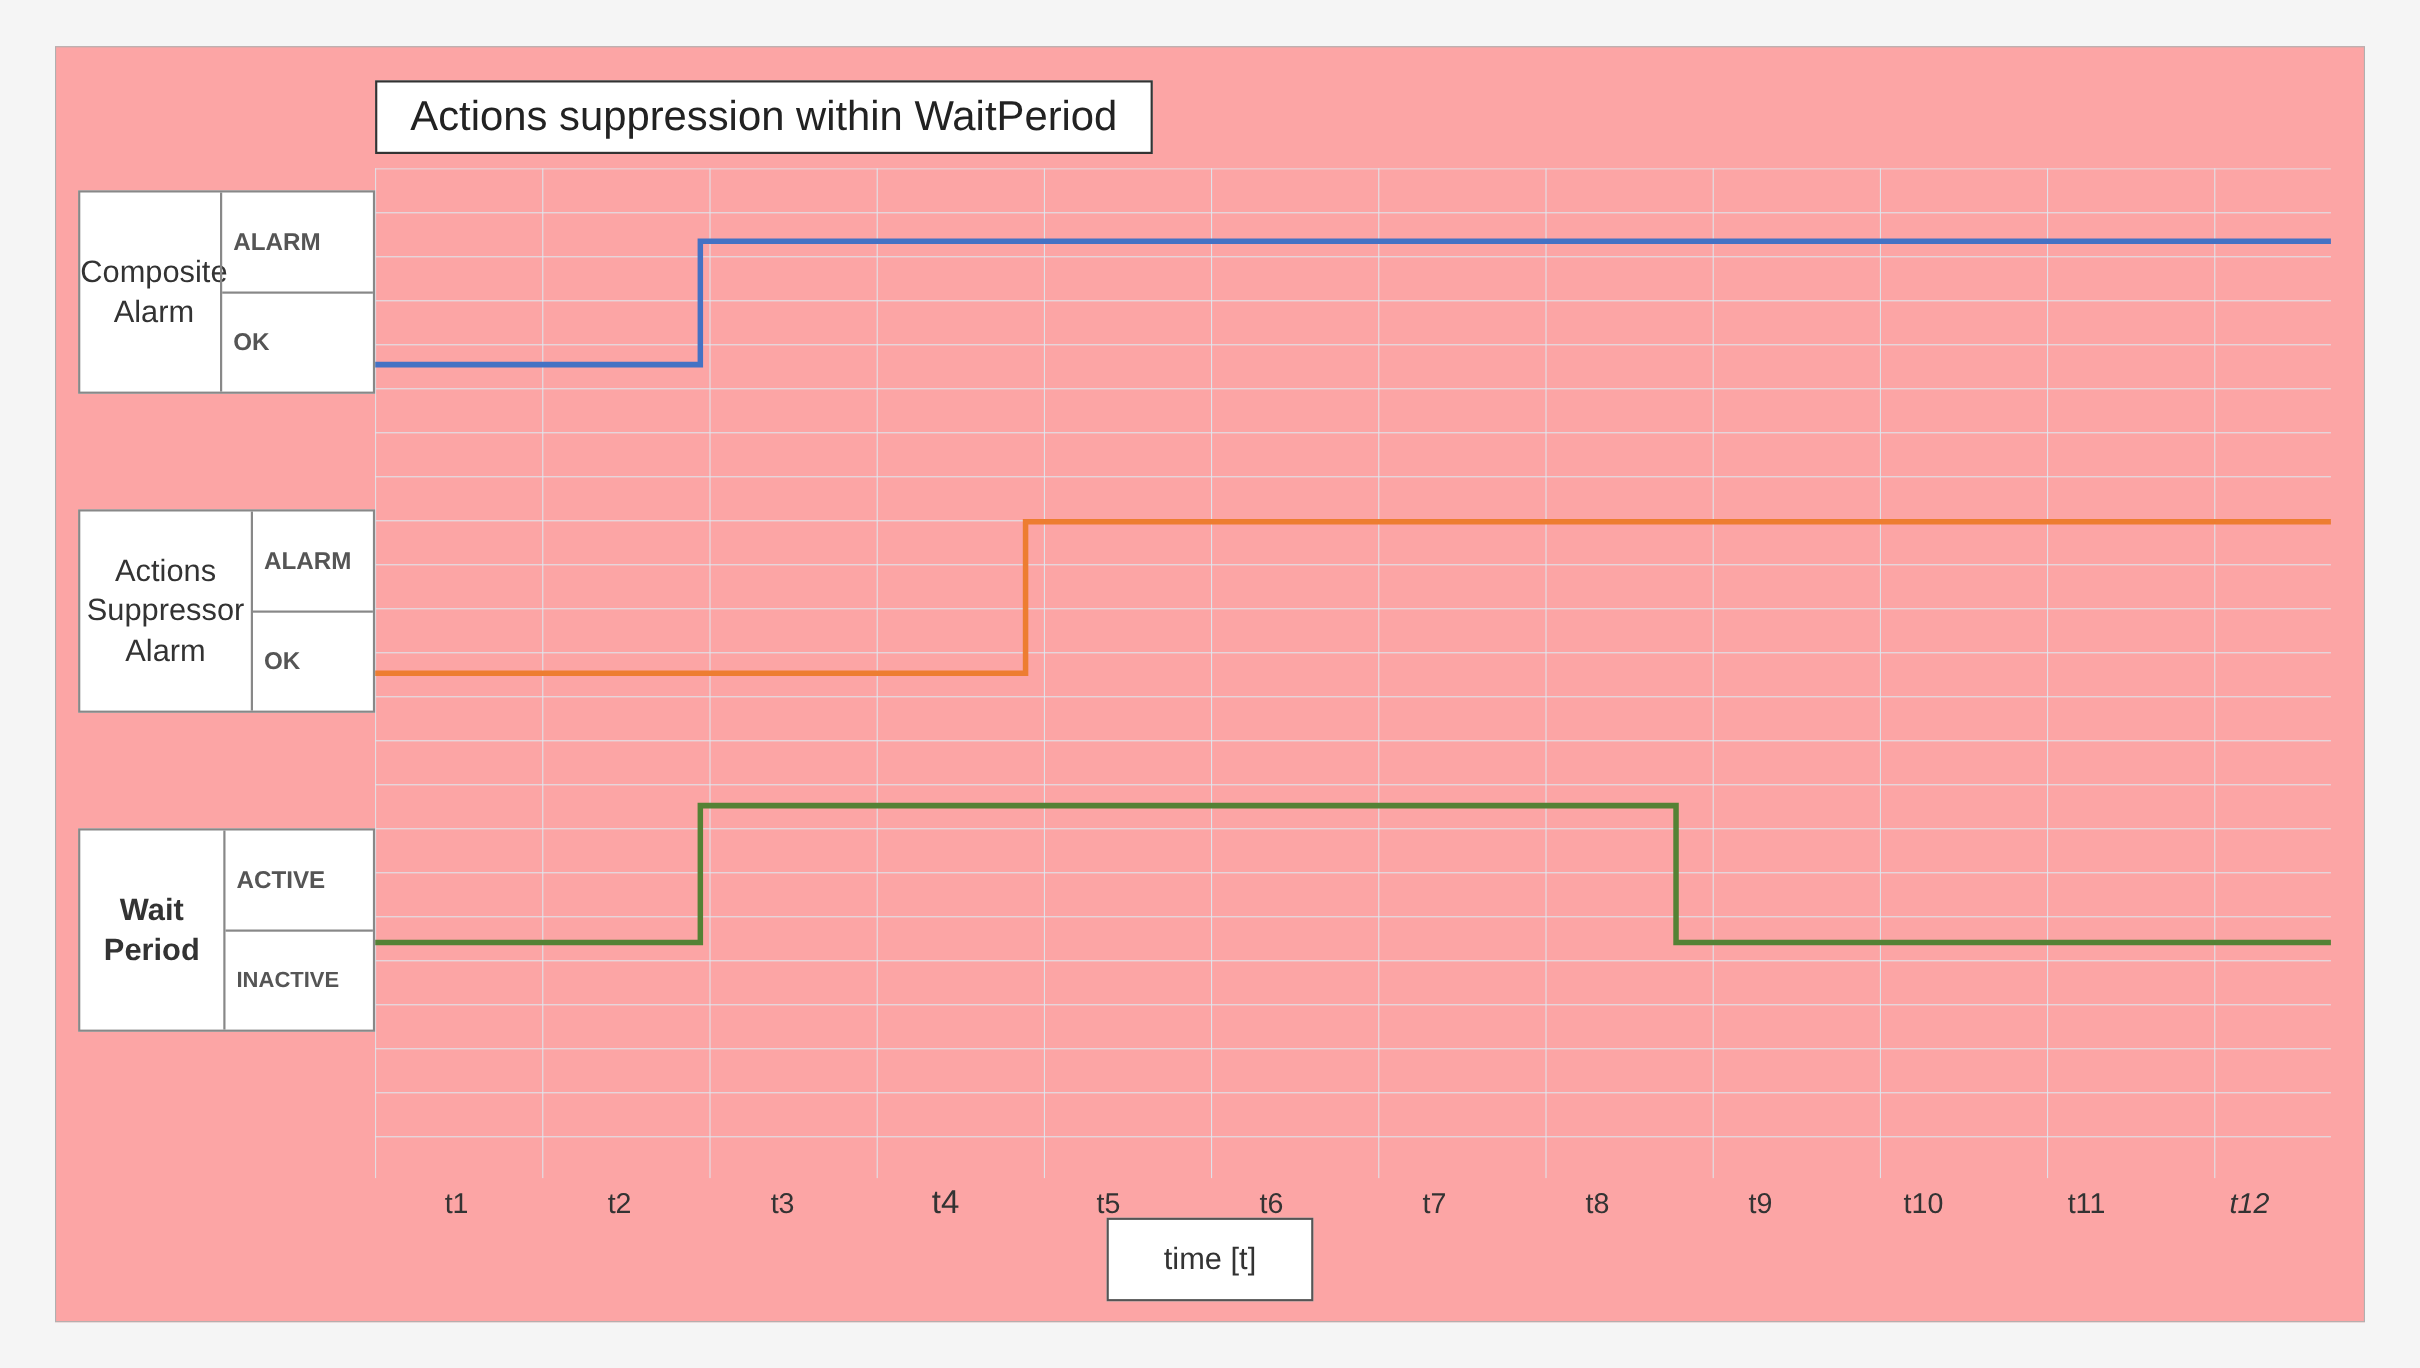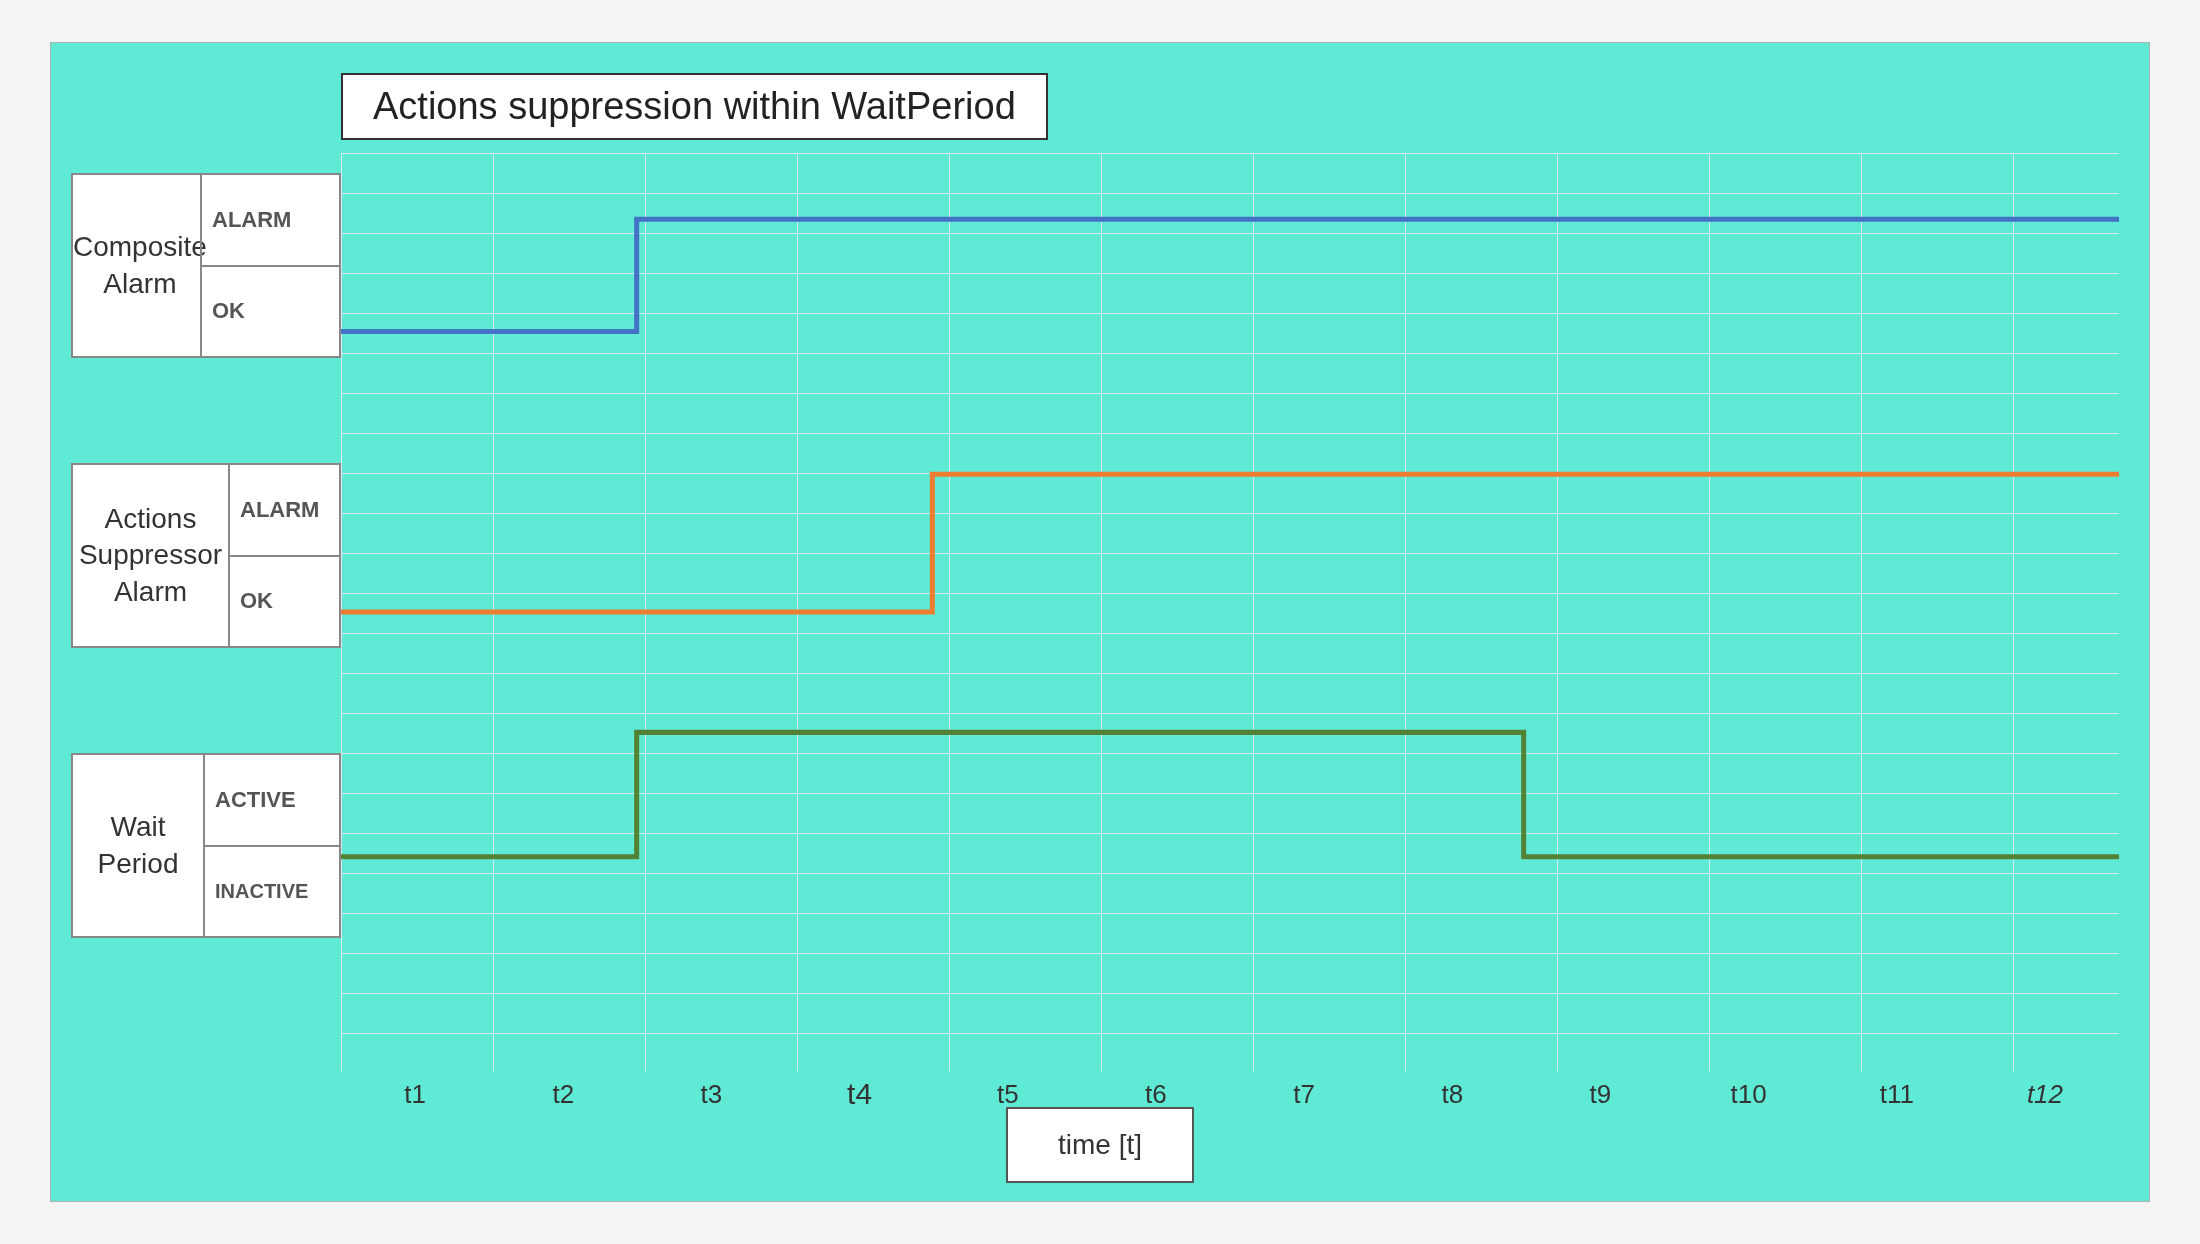--- a/index.html
+++ b/index.html
@@ -6,21 +6,21 @@
     body {
       background: #f5f5f5;
       font-family: Arial, sans-serif;
       width: 2200px;
       height: 1244px;
       display: flex;
       align-items: center;
       justify-content: center;
     }
     .diagram-container {
-      background: #5eead4;
+      background: #fca5a5;
       border: 1.5px solid #b0b0b0;
       width: 2100px;
       height: 1160px;
       position: relative;
       padding: 30px;
     }
     .title-box {
       position: absolute;
       top: 30px;
       left: 290px;
@@ -87,21 +87,21 @@
       <div style="flex:1; display:flex; align-items:center; padding-left:10px; border-bottom:2px solid #888;">
         <span style="font-size:22px; font-weight:bold; color:#555; text-transform:uppercase;">ALARM</span>
       </div>
       <div style="flex:1; display:flex; align-items:center; padding-left:10px;">
         <span style="font-size:22px; font-weight:bold; color:#555; text-transform:uppercase;">OK</span>
       </div>
     </div>
   </div>
 
   <div style="position:absolute; top:710px; left:20px; width:270px; height:185px; border:2px solid #888; background:#fff; display:flex; z-index:5;">
-    <div style="width:130px; display:flex; align-items:center; justify-content:center;">
+    <div style="width:130px; display:flex; align-items:center; justify-content:center;font-weight:bold;">
       <span style="font-size:28px; color:#333; text-align:center; line-height:1.3;">Wait<br>Period</span>
     </div>
     <div style="flex:1; display:flex; flex-direction:column; border-left:2px solid #888;">
       <div style="flex:1; display:flex; align-items:center; padding-left:10px; border-bottom:2px solid #888;">
         <span style="font-size:22px; font-weight:bold; color:#555; text-transform:uppercase;">ACTIVE</span>
       </div>
       <div style="flex:1; display:flex; align-items:center; padding-left:10px;">
         <span style="font-size:20px; font-weight:bold; color:#555; text-transform:uppercase;">INACTIVE</span>
       </div>
     </div>

